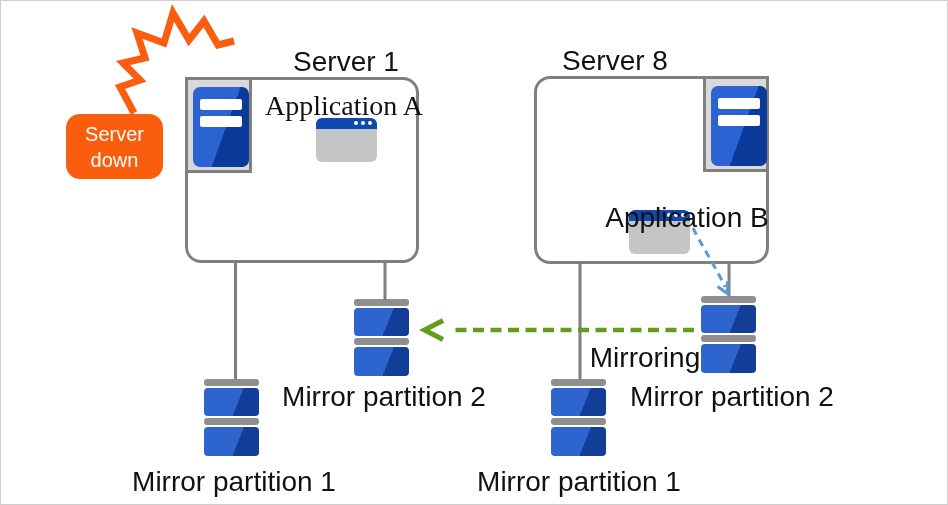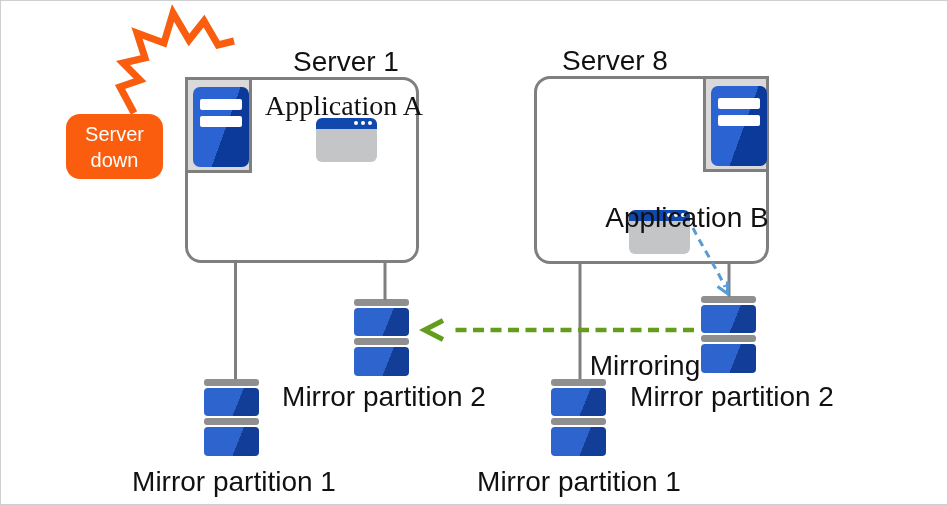--- a/index.html
+++ b/index.html
@@ -120,21 +120,21 @@
     color: #111111;
     z-index: 3;
     line-height: 1.1;
   }
   #lbl-server1   { left: 345px; top: 46px; }
   #lbl-server2   { left: 614px; top: 45px; }
   #lbl-app-a     { left: 343px; top: 90px; font-family: Liberation Serif, serif; }
   #lbl-app-b     { left: 686px; top: 182px; margin-top: 20px; }
   #lbl-s1-mp2    { left: 383px; top: 381px; }
   #lbl-s1-mp1    { left: 233px; top: 466px; }
-  #lbl-mirroring { left: 644px; top: 350px; }
+  #lbl-mirroring { left: 644px; top: 342px; }
   #lbl-s2-mp1    { left: 578px; top: 466px; }
   #lbl-s2-mp2    { left: 731px; top: 381px; }
 
   
   .alert-badge {
     position: absolute;
     left: 65px; top: 113px;
     width: 97px; height: 65px;
     background: #f95d0d;
     border-radius: 14px;

